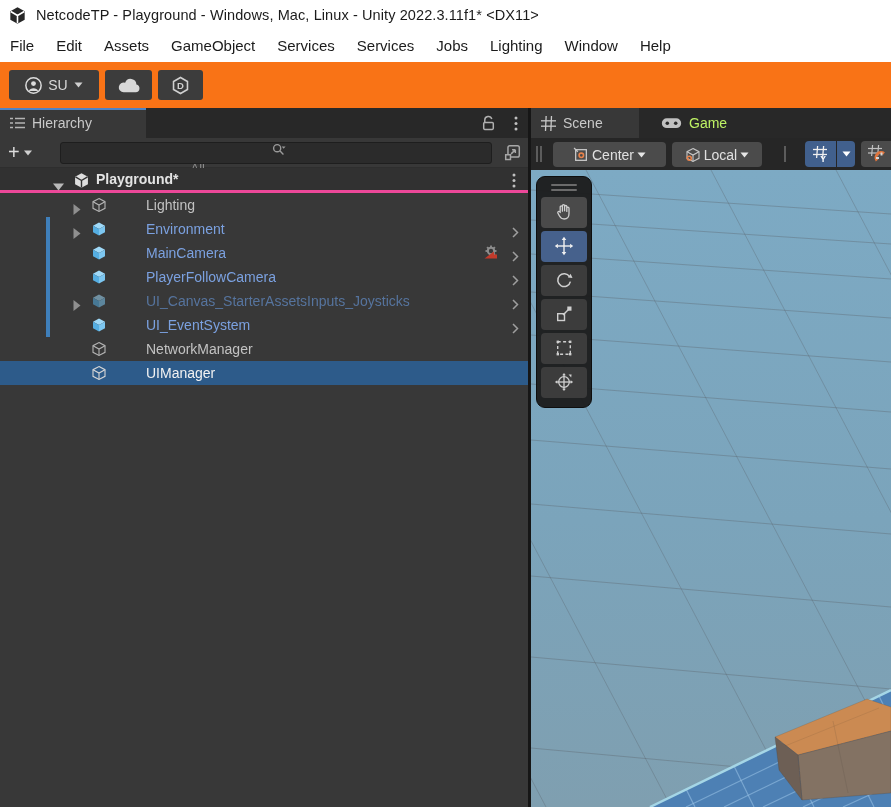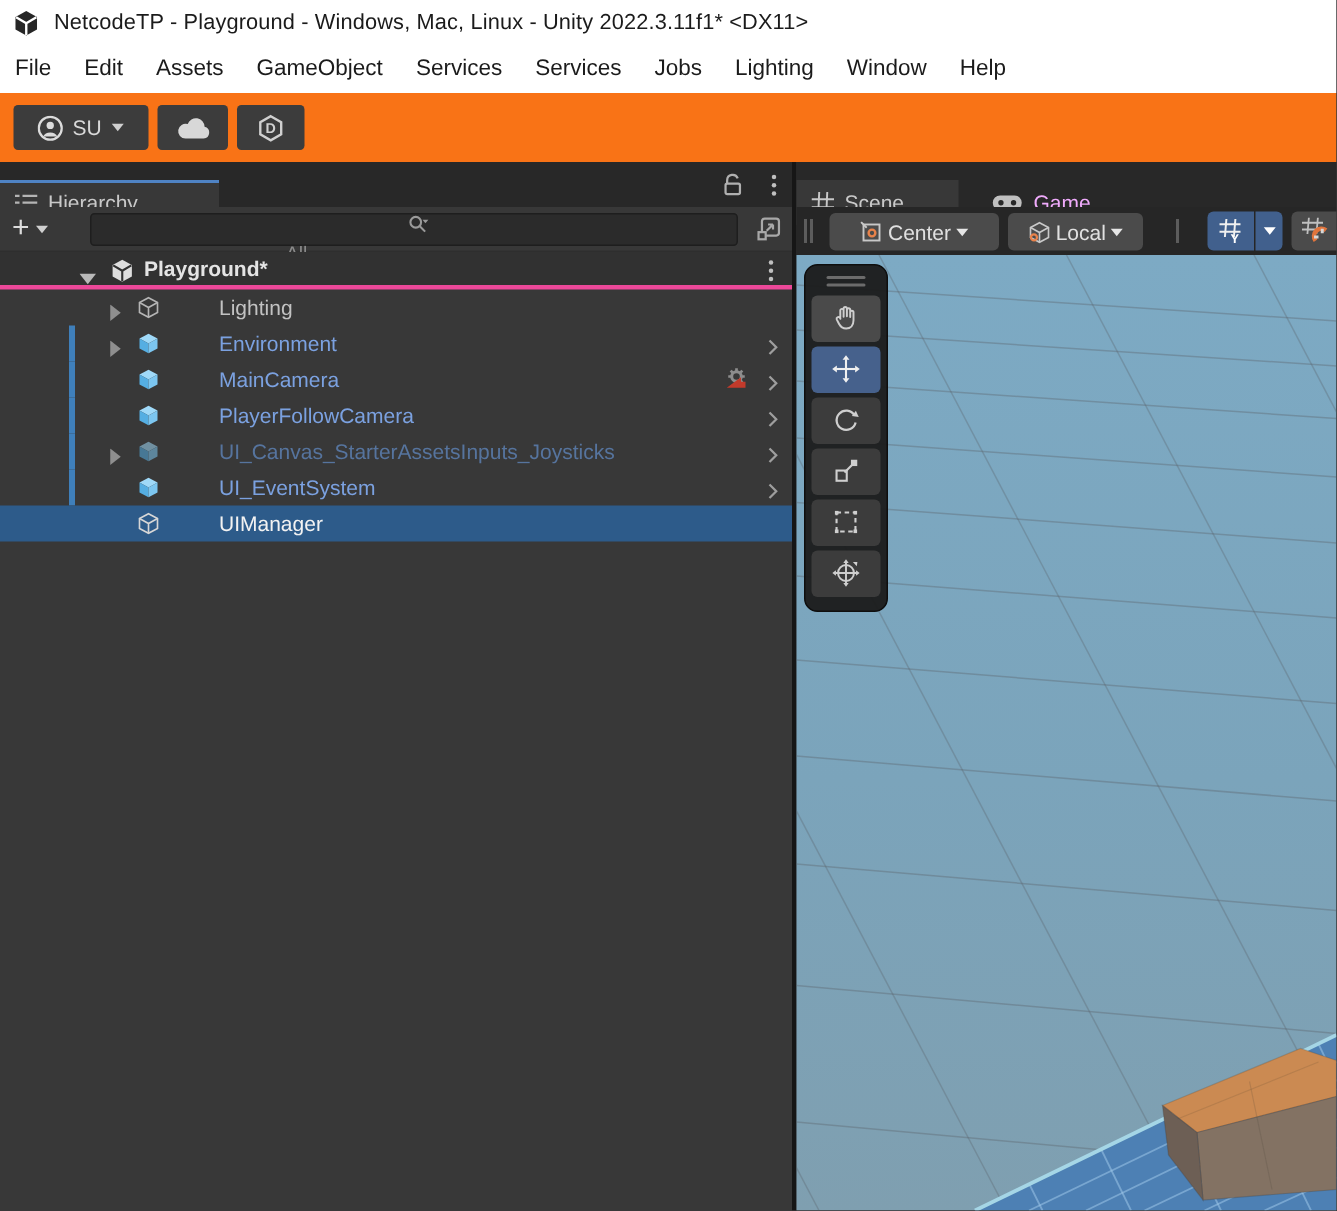--- a/index.html
+++ b/index.html
@@ -39,21 +39,21 @@
   }
   .tbtn.acct { left: 9px; width: 90px; }
   .tbtn.cloud { left: 105px; width: 47px; }
   .tbtn.devops { left: 158px; width: 45px; }
   .acct-label { color: #d8d8d8; font-size: 14px; }
 
   
   .tabbar { position: absolute; left: 0; top: 0; width: 100%; height: 30px; background: #282828; }
   .tab {
     position: absolute; top: 0; height: 30px; display: flex; align-items: center; gap: 7px;
-    padding: 0 10px; color: #c9c9c9; font-size: 14px; background: #383838; margin-top: 12px;
+    padding: 0 10px; color: #c9c9c9; font-size: 14px; background: #383838;
   }
   .focus-line { position: absolute; left: 0; top: 0; width: 100%; height: 2px; background: #4f83c4; }
 
   
   .left-panel { position: absolute; left: 0; top: 108px; width: 528px; height: 699px; background: #383838; }
   .tab-hierarchy { left: 0; width: 146px; }
   .panel-ico-right { position: absolute; top: 7px; display: inline-flex; }
   .lock { right: 32px; }
   .kebab { right: 10px; top: 8px; }
 
@@ -94,21 +94,21 @@
   .trow .chev { position: absolute; right: 9px; top: 7px; }
   .trow .badge { position: absolute; right: 28px; top: 4px; }
   .ghost { opacity: .55; }
 
   
   .vsplit { position: absolute; left: 528px; top: 108px; width: 3px; height: 699px; background: #161616; }
 
   
   .right-panel { position: absolute; left: 531px; top: 108px; width: 360px; height: 699px; background: #282828; }
   .tab-scene { left: 0; width: 108px; }
-  .tab-game { left: 120px; width: 95px; background: transparent; color: #f0abfc; }
+  .tab-game { left: 120px; width: 95px; background: transparent; color: #bef264; }
 
   .scene-toolbar { position: absolute; left: 0; top: 30px; width: 100%; height: 32px; background: #262626; }
   .grab { position: absolute; top: 8px; width: 2px; height: 16px; background: #5c5c5c; }
   .sbtn {
     position: absolute; top: 4px; height: 25px; background: #4b4b4b; border-radius: 4px;
     display: flex; align-items: center; justify-content: center; gap: 3px;
     color: #e0e0e0; font-size: 14px;
   }
   .sbtn-center { left: 22px; width: 113px; }
   .sbtn-local { left: 141px; width: 90px; align-items: center; }
@@ -368,20 +368,27 @@
             <path d="M8 1.5 14 4.7 8 8 2 4.7Z" fill="#9fd9f8"></path>
             <path d="M2 4.7 8 8v6.5L2 11.3Z" fill="#55aee2"></path>
             <path d="M14 4.7 8 8v6.5l6-3.2Z" fill="#7cc6f0"></path>
           </svg></span>
       <span class="rlabel">UI_EventSystem</span>
       <span class="chev"><svg width="7" height="11" viewBox="0 0 7 11">
             <path d="M1 1l4.5 4.5L1 10" fill="none" stroke="#9e9e9e" stroke-width="1.5"></path>
           </svg></span>
     </div>
 
+    <div class="trow plain">
+      <span class="cicon"><svg width="16" height="16" viewBox="0 0 16 16">
+            <path d="M8 1.5 14 4.7v6.6L8 14.5 2 11.3V4.7Z" fill="none" stroke="#b4b4b4" stroke-width="1.1"></path>
+            <path d="M2 4.7 8 8l6-3.3M8 8v6.5" fill="none" stroke="#b4b4b4" stroke-width="1.1"></path>
+          </svg></span>
+      <span class="rlabel">NetworkManager</span>
+    </div>
 
     <div class="trow plain selected">
       <span class="cicon"><svg width="16" height="16" viewBox="0 0 16 16">
             <path d="M8 1.5 14 4.7v6.6L8 14.5 2 11.3V4.7Z" fill="none" stroke="#d6d6d6" stroke-width="1.1"></path>
             <path d="M2 4.7 8 8l6-3.3M8 8v6.5" fill="none" stroke="#d6d6d6" stroke-width="1.1"></path>
           </svg></span>
       <span class="rlabel">UIManager</span>
     </div>
   </div>
 </section>

